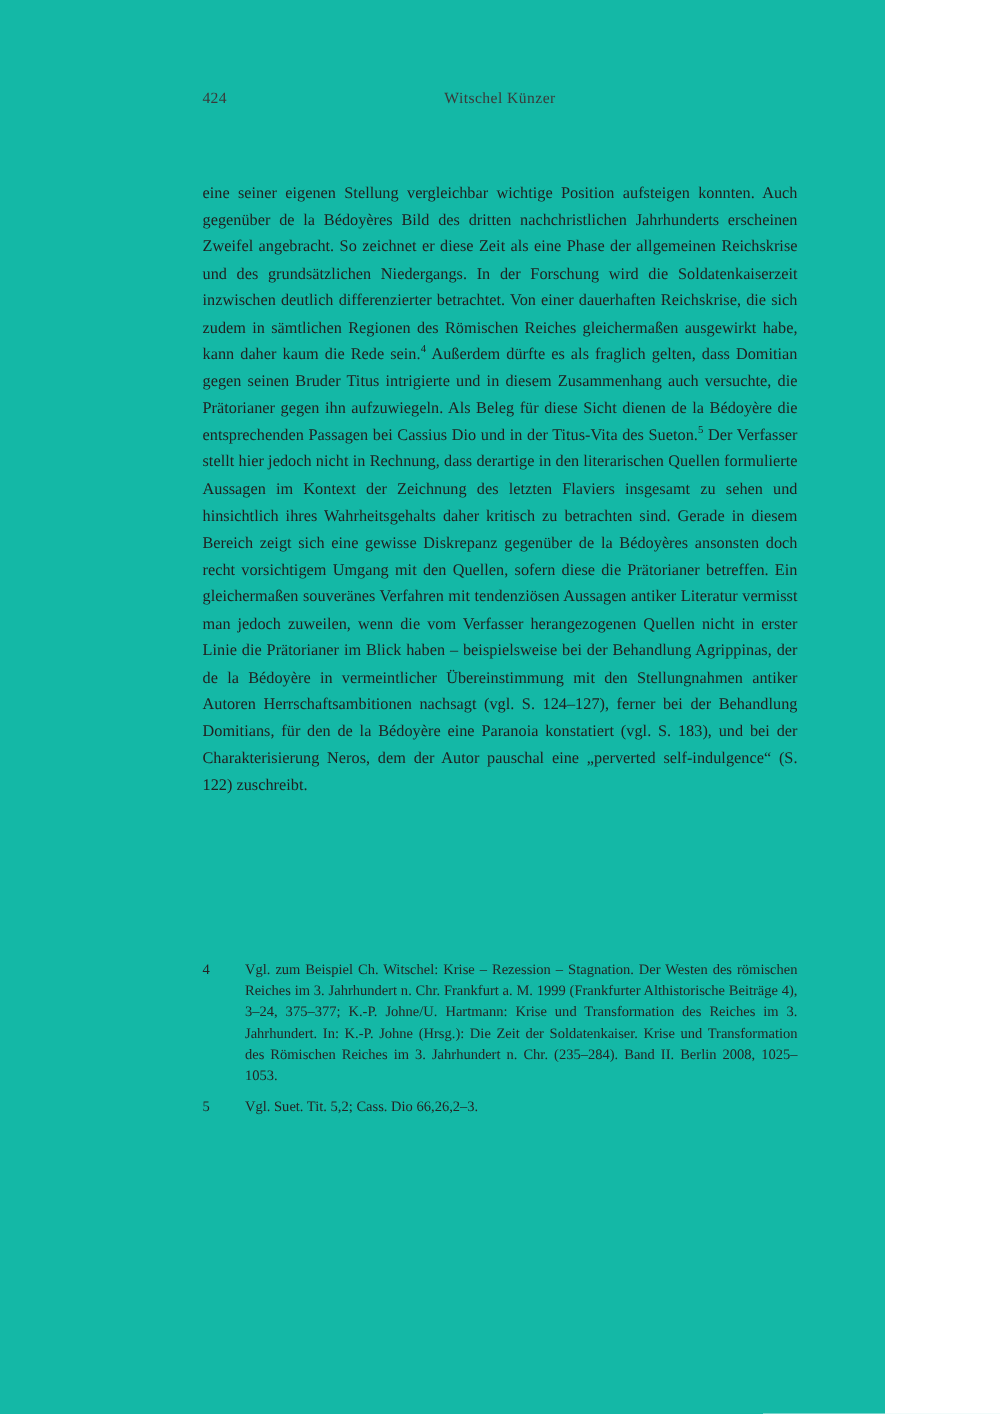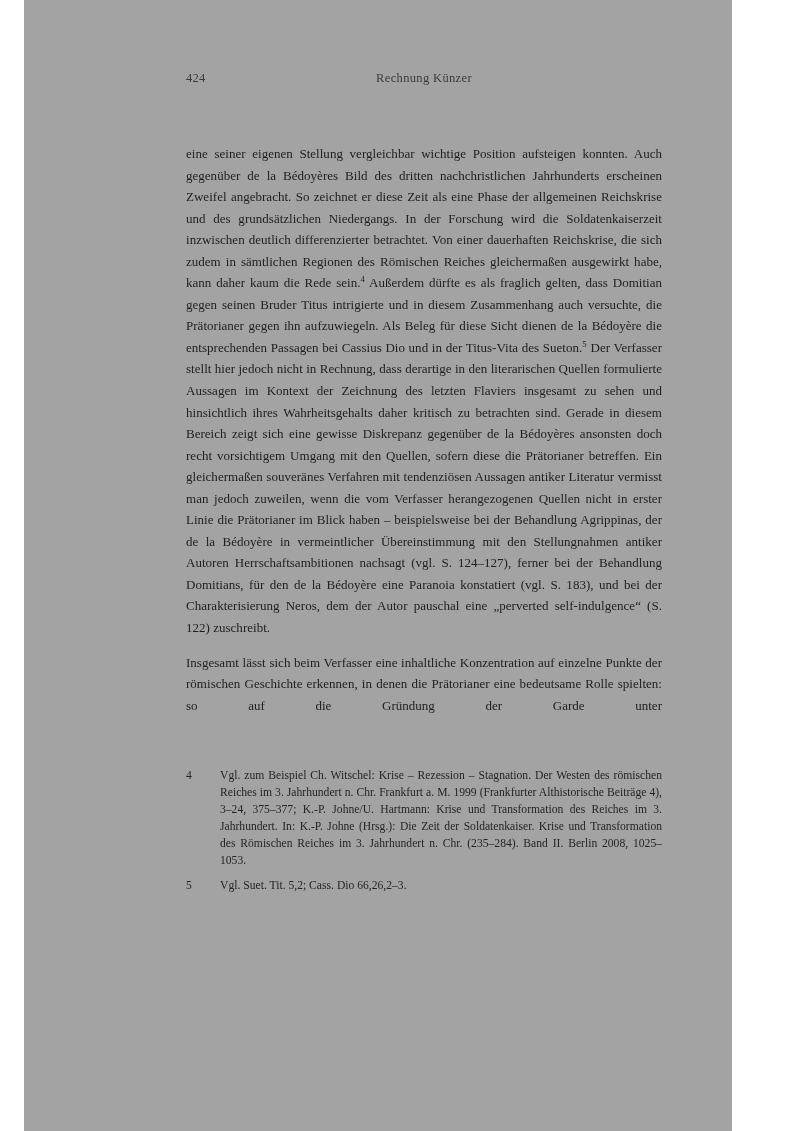--- a/index.html
+++ b/index.html
@@ -14,23 +14,22 @@
     font-family: "Liberation Serif", "DejaVu Serif", serif;
     color: #1c1c1c;
     -webkit-font-smoothing: antialiased;
   }
 
   .page {
     position: absolute;
     inset: 0;
     width: 708px;
     height: 1131px;
-    background: #a3a3a3;
+    background: #14b8a6;
     overflow: hidden;
-    margin-left: 24px;
   }
 
   
   .header {
     position: absolute;
     left: 162px;
     top: 71px;
     width: 476px;
     height: 20px;
   }
@@ -126,30 +125,27 @@
     display: block;
   }
 </style>
 </head>
 <body>
 
 <div class="page">
 
   <div class="header">
     <span class="folio">424</span>
-    <span class="running-head">Rechnung Künzer</span>
+    <span class="running-head">Witschel Künzer</span>
   </div>
 
   <div class="body-block">
 
     <p class="para"><span>eine seiner eigenen Stellung vergleichbar wichtige Position aufsteigen konnten. Auch gegenüber de la Bédoyères Bild des dritten nachchristlichen Jahrhunderts erscheinen Zweifel angebracht. So zeichnet er diese Zeit als eine Phase der allgemeinen Reichskrise und des grundsätzlichen Niedergangs. In der Forschung wird die Soldatenkaiserzeit inzwischen deutlich differenzierter betrachtet. Von einer dauerhaften Reichskrise, die sich zudem in sämtlichen Regionen des Römischen Reiches gleichermaßen ausgewirkt habe, kann daher kaum die Rede sein.</span><sup class="fn-ref">4</sup><span> Außerdem dürfte es als fraglich gelten, dass Domitian gegen seinen Bruder Titus intrigierte und in diesem Zusammenhang auch versuchte, die Prätorianer gegen ihn aufzuwiegeln. Als Beleg für diese Sicht dienen de la Bédoyère die entsprechenden Passagen bei Cassius Dio und in der Titus-Vita des Sueton.</span><sup class="fn-ref">5</sup><span> Der Verfasser stellt hier jedoch nicht in Rechnung, dass derartige in den literarischen Quellen formulierte Aussagen im Kontext der Zeichnung des letzten Flaviers insgesamt zu sehen und hinsichtlich ihres Wahrheitsgehalts daher kritisch zu betrachten sind. Gerade in diesem Bereich zeigt sich eine gewisse Diskrepanz gegenüber de la Bédoyères ansonsten doch recht vorsichtigem Umgang mit den Quellen, sofern diese die Prätorianer betreffen. Ein gleichermaßen souveränes Verfahren mit tendenziösen Aussagen antiker Literatur vermisst man jedoch zuweilen, wenn die vom Verfasser herangezogenen Quellen nicht in erster Linie die Prätorianer im Blick haben – beispielsweise bei der Behandlung Agrippinas, der de la Bédoyère in vermeintlicher Übereinstimmung mit den Stellungnahmen antiker Autoren Herrschaftsambitionen nachsagt (vgl. S. 124–127), ferner bei der Behandlung Domitians, für den de la Bédoyère eine Paranoia konstatiert (vgl. S. 183), und bei der Charakterisierung Neros, dem der Autor pauschal eine „perverted self-indulgence“ (S. 122) zuschreibt.</span></p>
 
-    <p class="para last-line-spread">
-        <span class="spread">Insgesamt lässt sich beim Verfasser eine inhaltliche Konzentration auf einzelne Punkte der römischen Geschichte erkennen, in denen die Prätorianer eine bedeutsame Rolle spielten: so auf die Gründung der Garde unter</span>
-      </p>
 
   </div>
 
   <div class="footnotes">
 
     <div class="footnote">
       <span class="fn-num">4</span>
       <span class="fn-text">Vgl. zum Beispiel Ch. Witschel: Krise – Rezession – Stagnation. Der Westen des römischen Reiches im 3. Jahrhundert n. Chr. Frankfurt a. M. 1999 (Frankfurter Althistorische Beiträge 4), 3–24, 375–377; K.-P. Johne/U. Hartmann: Krise und Transformation des Reiches im 3. Jahrhundert. In: K.-P. Johne (Hrsg.): Die Zeit der Soldatenkaiser. Krise und Transformation des Römischen Reiches im 3. Jahrhundert n. Chr. (235–284). Band II. Berlin 2008, 1025–1053.</span>
     </div>
 

